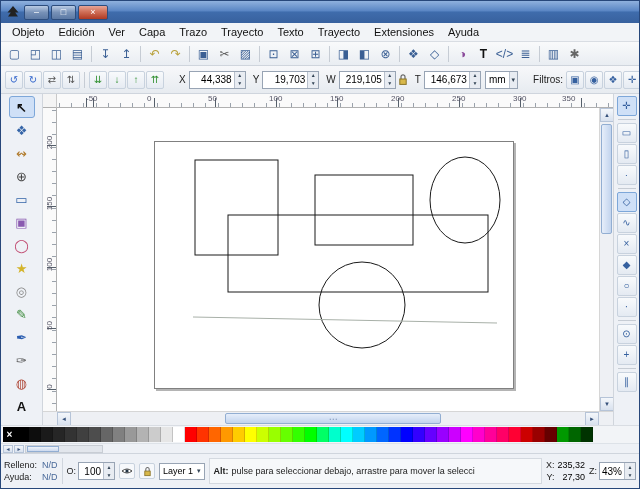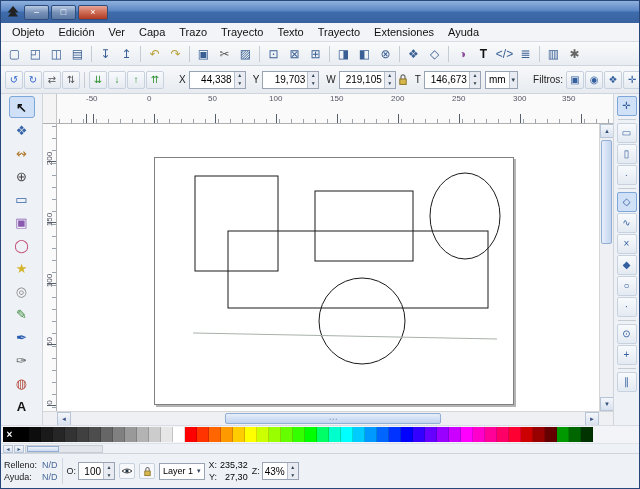--- a/index.html
+++ b/index.html
@@ -33,21 +33,21 @@
 .unitbox{height:18px;border:1px solid #98a4b4;background:#fff;display:flex;align-items:center;font-size:10px;gap:3px;padding-left:3px;margin-left:2px}
 .unitbox .dd{font-size:7px;color:#345;background:#e8ecf2;align-self:stretch;display:flex;align-items:center;padding:0 2px;border-left:1px solid #b8c0cc}
 .lockbtn{width:15px;height:18px;display:flex;align-items:center;justify-content:center}
 
 .workspace{flex:1;display:flex;min-height:0}
 .toolbox{width:42px;background:#eef1f6;border-right:1px solid #d0d5dc;display:flex;flex-direction:column;align-items:center;padding-top:2px;gap:1px}
 .toolbtn{width:26px;height:22px;display:flex;align-items:center;justify-content:center;border:1px solid transparent;border-radius:3px}
 .toolbtn.active{background:#cfe0f7;border-color:#7da7d9}
 .toolbtn .glyph{font-size:13px;line-height:1}
 .ws-mid{flex:1;display:flex;flex-direction:column;min-width:0}
-.ruler-row{height:30px;display:flex}
+.ruler-row{height:14px;display:flex}
 .corner{width:14px;background:#f4f4f4;border-right:1px solid #c8c8c8;border-bottom:1px solid #b0b0b0}
 .hruler{flex:1;position:relative;background:#fafafa;border-bottom:1px solid #b0b0b0;background-image:repeating-linear-gradient(90deg,#9aa2ab 0 1px,transparent 1px 12.2px),repeating-linear-gradient(90deg,#555f6a 0 1px,transparent 1px 61px);background-size:100% 4px,100% 9px;background-position:2px 100%,36px 100%;background-repeat:repeat-x;overflow:hidden}
 .hruler span{position:absolute;top:0;font-size:8px;color:#556}
 .canvas-row{flex:1;display:flex;min-height:0}
 .vruler{width:14px;position:relative;background:#fafafa;border-right:1px solid #b0b0b0;background-image:repeating-linear-gradient(180deg,#9aa2ab 0 1px,transparent 1px 12.2px),repeating-linear-gradient(180deg,#555f6a 0 1px,transparent 1px 61px);background-size:4px 100%,9px 100%;background-position:100% 2px,100% 37px;background-repeat:repeat-y;overflow:hidden}
 .vruler span{position:absolute;left:-1px;width:14px;text-align:center;font-size:8px;color:#556;transform:rotate(-90deg)}
 .canvas{flex:1;position:relative;background:#fff;overflow:hidden}
 .page{position:absolute;left:97px;top:33px;width:360px;height:248px;background:#fff;border:1px solid #808080;box-shadow:2px 2px 0 #b4b4b4}
 .page svg{position:absolute;left:0;top:0}
 
@@ -548,20 +548,24 @@
     <div class="iconbtn">
       <svg width="9" height="11" viewBox="0 0 10 13">
           <path d="M3 6 V3.8 A2 2 0 0 1 7 3.8 V6" fill="none" stroke="#666" stroke-width="1.2"></path>
           <rect x="1.8" y="6" width="6.4" height="5.4" fill="#d8b84a" stroke="#8a7428"></rect>
         </svg>
     </div>
     <div class="layerdd">
       <span>Layer 1</span>
       <span class="dd">▾</span>
     </div>
+    <div class="sb-msg">
+      <b>Alt:</b>
+      <span> pulse para seleccionar debajo, arrastre para mover la selecci</span>
+    </div>
     <div class="sb-xy">
       <span class="sb-lab">X:</span>
       <span>235,32</span>
       <span class="sb-lab">Y:</span>
       <span>27,30</span>
     </div>
     <div class="sb-zoom">
       <span class="sb-lab">Z:</span>
       <div class="spinfield small">
         <input readonly="" value="43%" style="">

